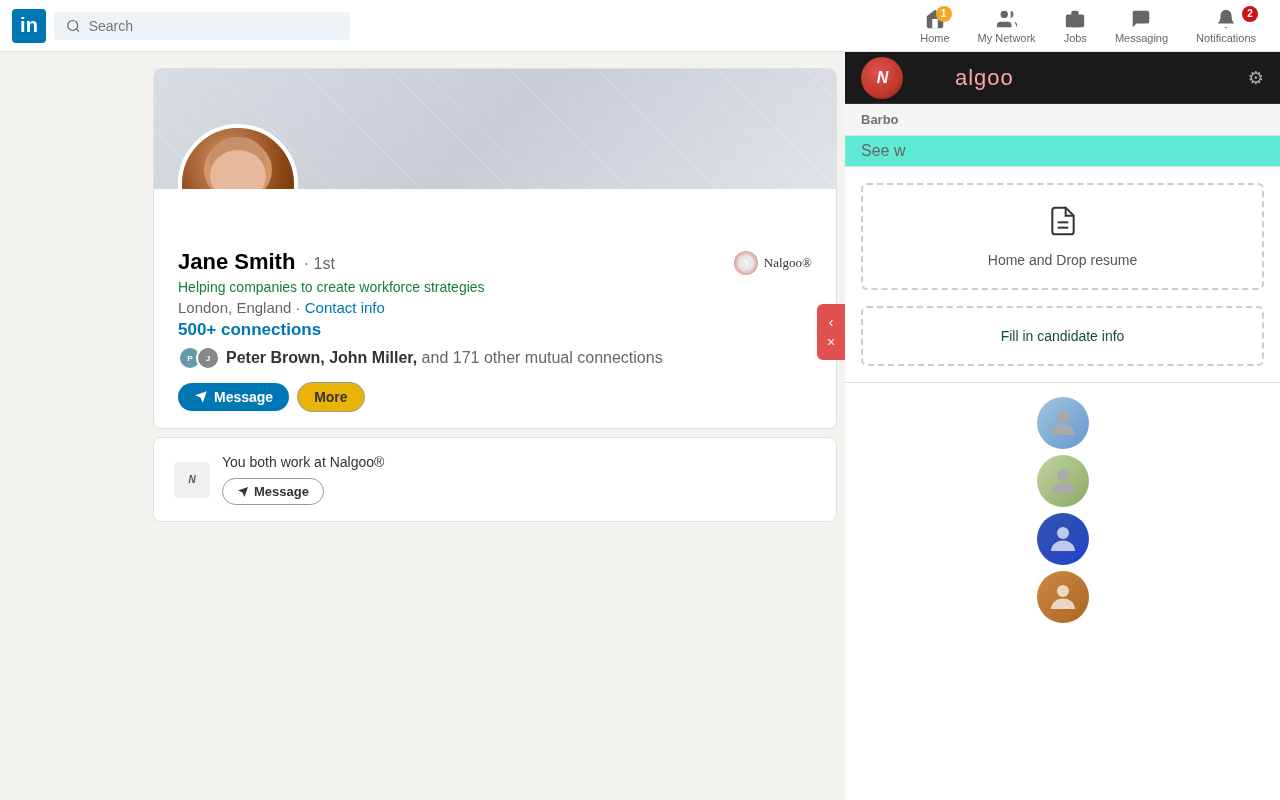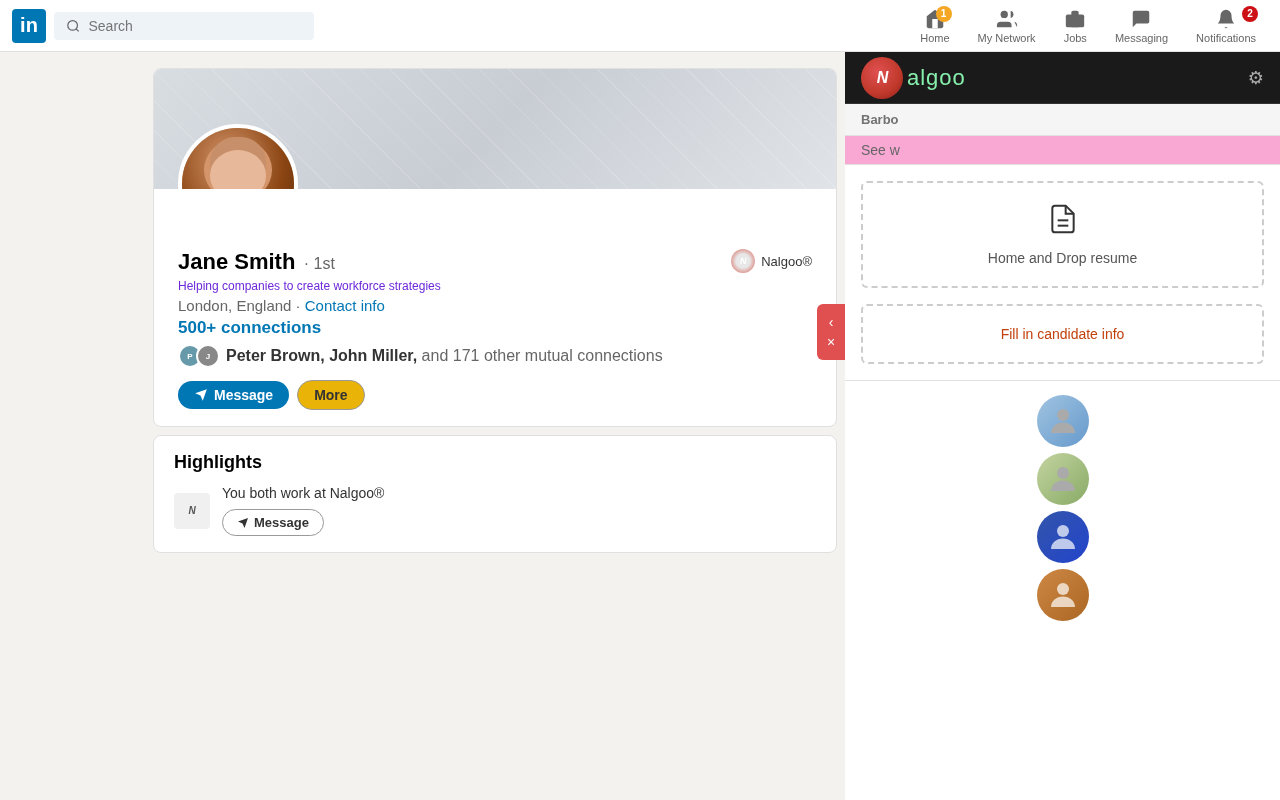--- a/index.html
+++ b/index.html
@@ -23,21 +23,21 @@
       display: flex; align-items: center; justify-content: center;
       color: white; font-weight: bold; font-size: 20px;
       flex-shrink: 0;
     }
     .search-bar {
       margin-left: 8px;
       display: flex; align-items: center;
       background: #eef3f8;
       border-radius: 4px;
       padding: 6px 12px;
-      width: 260px;
+      width: 296px;
       gap: 8px;
     }
     .search-bar input {
       background: transparent; border: none; outline: none;
       font-size: 14px; color: #333; width: 100%;
     }
     .nav-icons {
       display: flex; align-items: center; margin-left: auto; gap: 4px;
     }
     .nav-item {
@@ -109,41 +109,41 @@
       position: absolute;
       top: 20%; left: 25%;
       width: 50%; height: 45%;
       background: #e8b89a;
       border-radius: 50%;
     }
     .profile-info {
       padding: 60px 24px 16px;
     }
     .profile-name-row {
-      display: flex; align-items: flex-start; justify-content: space-between;
+      display: flex; align-items: flex-end; justify-content: space-between;
     }
     .profile-name {
       font-size: 22px; font-weight: 600; color: #000;
     }
     .profile-degree {
       font-size: 16px; font-weight: 400; color: #666; margin-left: 4px;
     }
     .nalgoo-badge {
       display: flex; align-items: center; gap: 6px;
-      font-size: 13px; color: #333;
+      font-size: 13px; color: #333; font-family: Liberation Serif, serif;
     }
     .nalgoo-mini-logo {
       width: 24px; height: 24px; border-radius: 50%;
       background: radial-gradient(circle, #e8e8e8 40%, #d4564a 100%);
       display: flex; align-items: center; justify-content: center;
       font-size: 8px; font-weight: bold; color: white;
       overflow: hidden;
     }
     .profile-headline {
-      font-size: 12px; color: #6d28d9; margin-top: 4px;
+      font-size: 14px; color: #15803d; margin-top: 4px;
     }
     .profile-location {
       font-size: 15px; color: #666; margin-top: 4px;
     }
     .profile-location a {
       color: #0077b5; text-decoration: none;
     }
     .profile-connections {
       font-size: 17px; color: #0077b5; font-weight: 600; margin-top: 4px; cursor: pointer;
     }
@@ -238,41 +238,41 @@
       display: flex; align-items: center; gap: 4px;
     }
     .nalgoo-circle {
       width: 42px; height: 42px; border-radius: 50%;
       background: radial-gradient(circle at 40% 35%, #e05050 0%, #c0392b 60%, #8b1a1a 100%);
       display: flex; align-items: center; justify-content: center;
       color: white; font-size: 16px; font-weight: bold; font-style: italic;
       letter-spacing: -1px;
     }
     .nalgoo-name {
-      color: #86efac; font-size: 22px; font-weight: 300; letter-spacing: 1px;
+      color: #fca5a5; font-size: 22px; font-weight: 300; letter-spacing: 1px; margin-left: 48px;
     }
     .gear-icon { color: #aaa; font-size: 18px; cursor: pointer; }
 
     .nalgoo-body {
       flex: 1; background: #fff; display: flex; flex-direction: column;
       position: relative;
     }
 
     
     .barboo-bar {
       background: #f5f5f5; padding: 8px 16px;
       font-size: 13px; color: #666;
       border-bottom: 1px solid #e0e0e0;
     }
     .barboo-name { color: #737373; font-weight: 600; }
 
     
     .see-who-bar {
-      background: #f9a8d4; padding: 6px 16px;
-      font-size: 14px; color: #666;
+      background: #5eead4; padding: 6px 16px;
+      font-size: 16px; color: #666;
       border-bottom: 1px solid #e0e0e0;
     }
 
     
     .drag-drop-zone {
       margin: 16px; border: 2px dashed #ccc; border-radius: 6px;
       padding: 20px; text-align: center; color: #555; cursor: pointer;
     }
     .drag-drop-icon { font-size: 28px; margin-bottom: 8px; color: #333; }
     .drag-drop-label { font-size: 14px; font-weight: 500; }
@@ -280,21 +280,21 @@
       width: 28px; background: #e05050; border-radius: 6px 0 0 6px;
       border: none; cursor: pointer;
       display: flex; flex-direction: column; align-items: center;
       justify-content: center; gap: 4px; padding: 10px 6px;
       color: white; font-size: 14px;
     }
 
     
     .fill-candidate-zone {
       margin: 0 16px 16px; border: 2px dashed #ccc; border-radius: 6px;
-      padding: 20px; text-align: center; color: #c2410c; cursor: pointer;
+      padding: 20px; text-align: center; color: #14532d; cursor: pointer;
     }
     .fill-label { font-size: 14px; font-weight: 500; }
 
     
     .sidebar-avatars {
       flex: 1; overflow-y: auto; border-top: 1px solid #e0e0e0;
       padding: 8px 0;
     }
     .sidebar-avatar-item {
       width: 52px; height: 52px; border-radius: 50%;
@@ -429,21 +429,20 @@
                 <polygon points="22 2 15 22 11 13 2 9 22 2"></polygon>
               </svg>
             <span>Message</span>
           </button>
           <button class="btn-more">More</button>
         </div>
       </div>
     </div>
 
     <div class="card">
-      <div class="card-title">Highlights</div>
       <div class="highlight-item">
         <div class="nalgoo-logo-sm">
           <span style="font-size:10px;font-weight:bold;color:#555;font-style:italic;">N</span>
         </div>
         <div>
           <div class="highlight-text">You both work at Nalgoo®</div>
           <button class="btn-message-sm">
             <svg width="12" height="12" viewBox="0 0 24 24" fill="#333">
                 <line x1="22" y1="2" x2="11" y2="13"></line>
                 <polygon points="22 2 15 22 11 13 2 9 22 2"></polygon>

